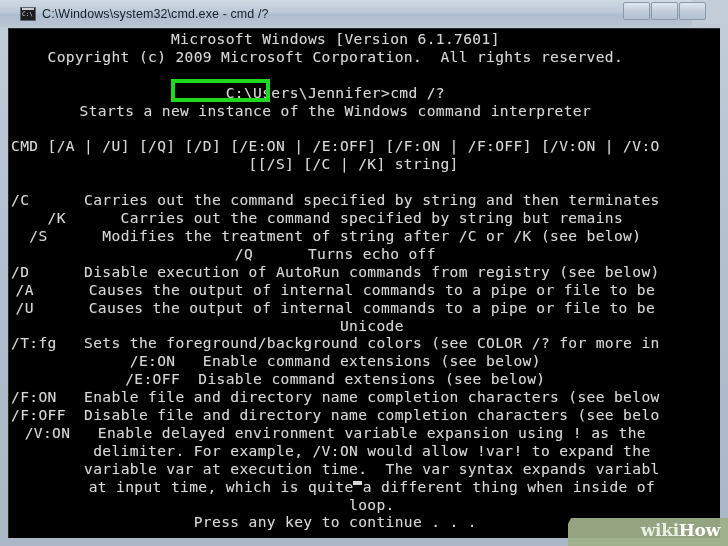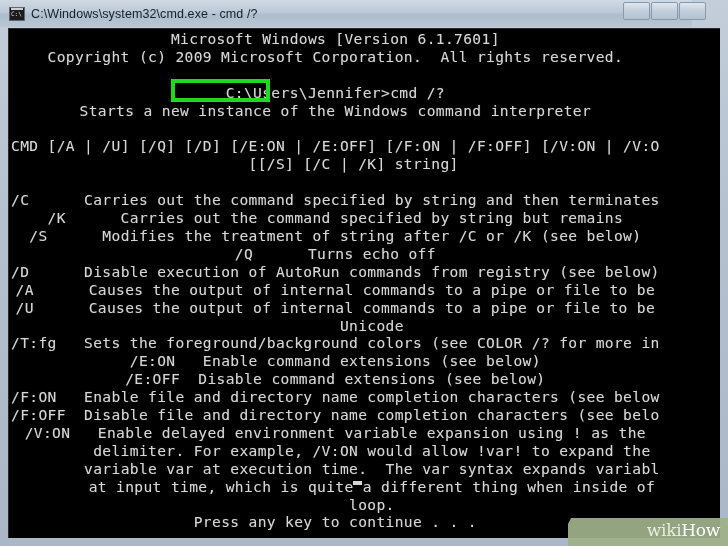--- a/index.html
+++ b/index.html
@@ -26,21 +26,21 @@
 
   
   #title-bar {
     position: absolute;
     left: 0; top: 0;
     width: 692px;
     height: 27px;
     background: linear-gradient(180deg, #cfd9e3 0%, #bcc9d7 45%, #aebdcd 55%, #b9c6d4 100%);
     display: flex;
     align-items: center;
-    padding-left: 9px;
+    padding-left: 20px;
     box-sizing: border-box;
   }
   #title-icon {
     width: 16px; height: 14px;
     background: #1b1b1b;
     border: 1px solid #5d6570;
     position: relative;
     flex: 0 0 auto;
     margin-right: 6px;
     box-sizing: border-box;
@@ -150,21 +150,21 @@
     opacity: 0.93;
     transform: skewX(-28deg);
     transform-origin: bottom right;
   }
   #watermark-text {
     position: absolute;
     right: 8px;
     bottom: 6px;
     font-family: "DejaVu Serif", "Liberation Serif", serif;
     font-size: 17px;
-    font-weight: normal;
+    font-weight: bold;
     letter-spacing: -0.3px;
     color: #ffffff;
   }
   #watermark-text .wiki { color: #e8eee0; }
   #watermark-text .how  { color: #ffffff; }
 </style>
 </head>
 <body>
 
 <div id="window-frame">

